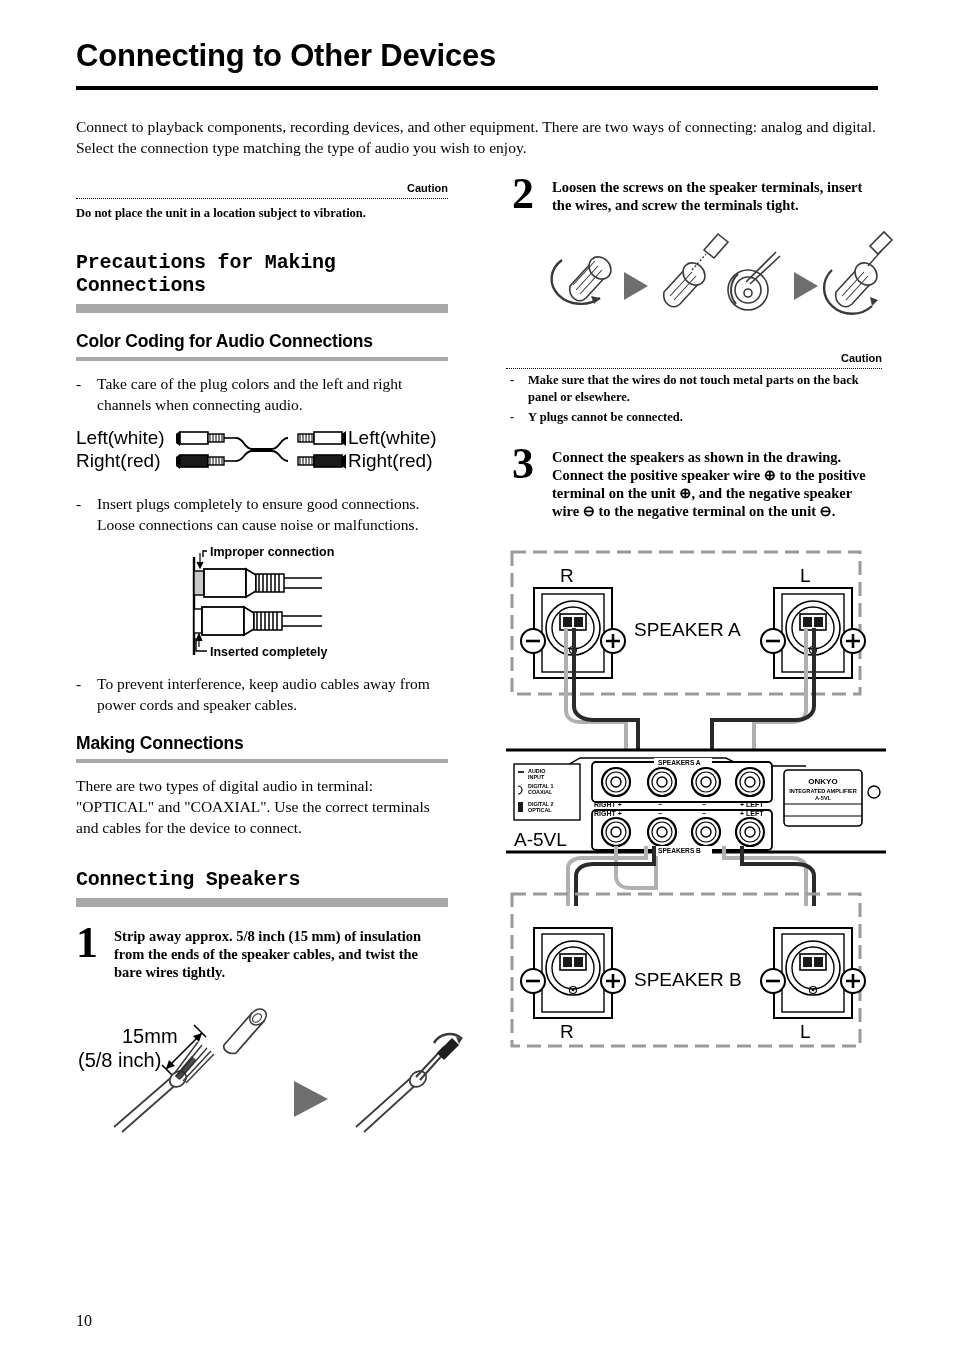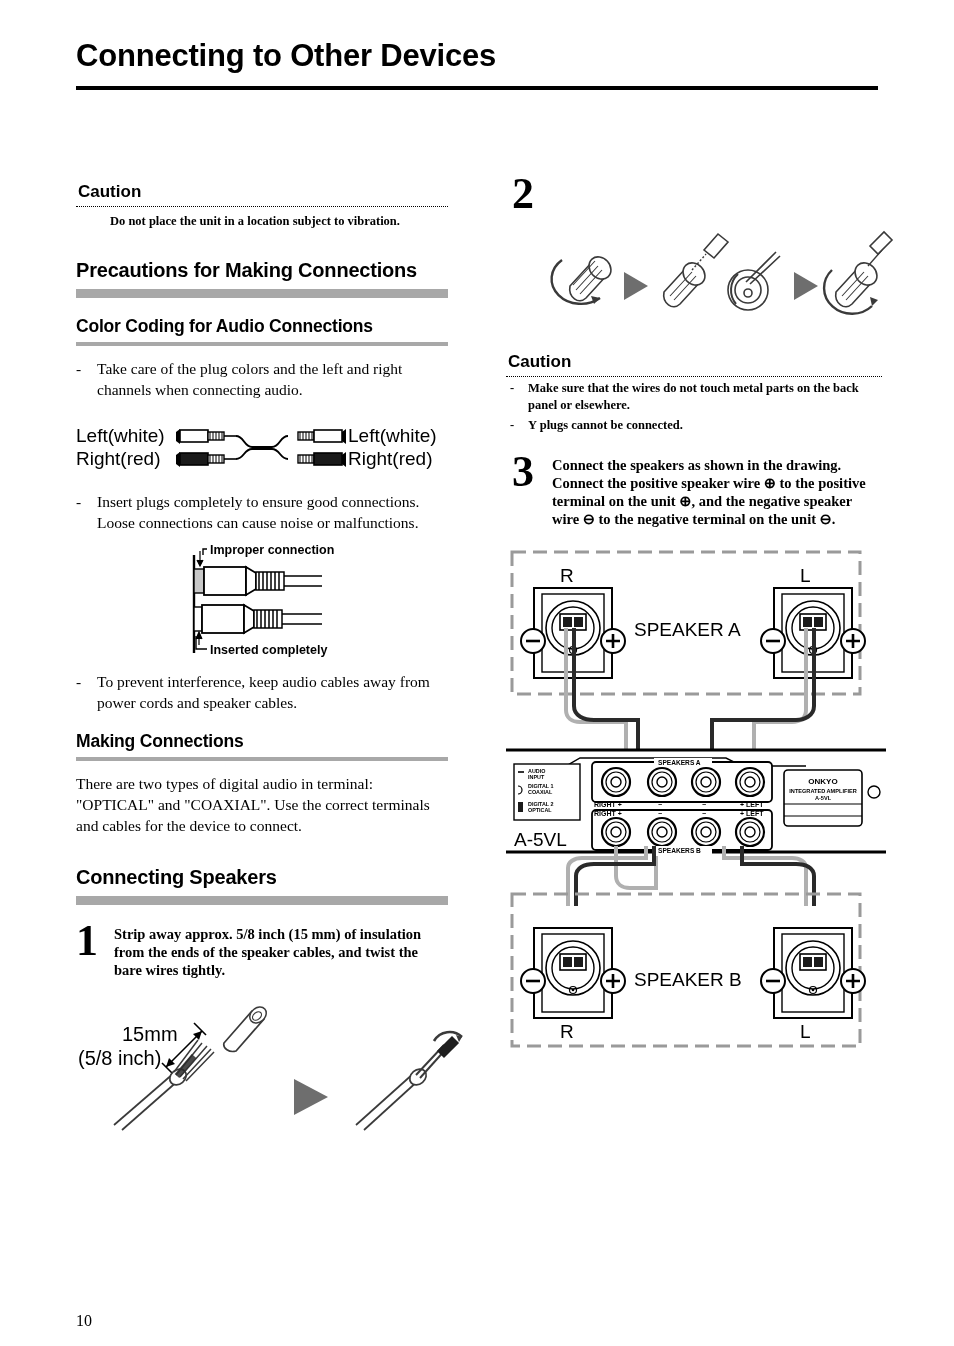--- a/index.html
+++ b/index.html
@@ -25,38 +25,38 @@
     font-size:15.5px;line-height:21px;text-align:left;
   }
 
   
   .col-left{position:absolute;left:76px;top:182px;width:372px;}
   .col-right{position:absolute;left:506px;top:178px;width:376px;}
 
   
   .caution-label{
     font-family:"Liberation Sans",sans-serif;
-    font-weight:bold;font-size:17px;margin-left:2px;
+    font-weight:bold;font-size:11px;margin-left:16px;text-align:right;
   }
   .caution-rule{
     margin-top:4px;height:0;border-top:1px dotted #000;width:100%;
   }
   .caution-body{
-    margin-top:6px;font-weight:bold;font-size:12.5px;line-height:16px;margin-left:34px;
+    margin-top:6px;font-weight:bold;font-size:12.5px;line-height:16px;
   }
   .caution-list{margin:0;padding:0;list-style:none;}
   .caution-list li{
     position:relative;padding-left:22px;font-weight:bold;
     font-size:12.5px;line-height:17px;margin-top:3px;
   }
   .caution-list li .dash{position:absolute;left:4px;top:0;}
 
   
   .h-section{
-    font-family:Liberation Sans, sans-serif;font-weight:bold;
+    font-family:Liberation Mono, monospace;font-weight:bold;
     font-size:20px;letter-spacing:-0.2px;margin-top:30px;
   }
   .h-section-bar{height:9px;background:#a8a8a8;margin-top:7px;}
   .h-sub{
     font-family:"Liberation Sans",sans-serif;font-weight:bold;
     font-size:17.5px;letter-spacing:-0.2px;margin-top:18px;
   }
   .h-sub-bar{height:4px;background:#a8a8a8;margin-top:5px;}
 
   
@@ -91,40 +91,41 @@
   }
 </style>
 </head>
 <body>
 
 <div class="page">
 
   <div id="page-title">Connecting to Other Devices</div>
   <div id="title-rule"></div>
 
+  <div id="intro">Connect to playback components, recording devices, and other equipment. There are two ways of connecting: analog and digital. Select the connection type matching the type of audio you wish to enjoy.</div>
 
   <div class="col-left">
 
     <div>
       <div class="caution-label">Caution</div>
       <div class="caution-rule"></div>
       <div class="caution-body">Do not place the unit in a location subject to vibration.</div>
     </div>
 
     <div class="h-section">Precautions for Making Connections</div>
     <div class="h-section-bar"></div>
 
     <div class="h-sub">Color Coding for Audio Connections</div>
     <div class="h-sub-bar"></div>
 
     <ul class="body-list">
       <li><span class="dash">-</span><span>Take care of the plug colors and the left and right channels when connecting audio.</span></li>
     </ul>
 
-    <div class="fig" style="margin-top:23px;text-decoration:underline;">
+    <div class="fig" style="margin-top:10px;text-decoration:underline;">
       <svg width="372" height="56" viewBox="0 0 372 56">
         <text x="0" y="19" class="lbl-sans" font-size="19">Left(white)</text>
         <text x="0" y="42" class="lbl-sans" font-size="19">Right(red)</text>
         <text x="272" y="19" class="lbl-sans" font-size="19">Left(white)</text>
         <text x="272" y="42" class="lbl-sans" font-size="19">Right(red)</text>
 
         <g>
           <path d="M100 9 L100 18 L104 21 L104 6 Z" fill="#000"></path>
           <rect x="104" y="7" width="28" height="12" fill="#fff" stroke="#000" stroke-width="1.6"></rect>
           <rect x="132" y="9" width="16" height="8" fill="#fff" stroke="#000" stroke-width="1.4"></rect>
@@ -255,20 +256,21 @@
         </g>
       </svg>
     </div>
 
   </div>
 
   <div class="col-right">
 
     <div class="step r">
       <div class="num">2</div>
+      <div class="txt">Loosen the screws on the speaker terminals, insert the wires, and screw the terminals tight.</div>
     </div>
 
     <div class="fig" style="margin-top:12px;margin-left:34px;">
       <svg width="340" height="98" viewBox="0 0 340 98">
 
         <g stroke="#3a3a3a" fill="#fff" stroke-width="1.6">
           <path d="M22 30 A 26 22 0 1 0 60 68" fill="none" stroke-width="2.4"></path>
           <path d="M60 68 l-9 -2 l3 8 z" fill="#3a3a3a" stroke="none"></path>
           <path d="M30 56 L52 32 A10 12 0 0 1 68 44 L46 68 A10 12 0 0 1 30 56 Z"></path>
           <ellipse cx="60" cy="38" rx="10" ry="12" transform="rotate(-42 60 38)"></ellipse>

